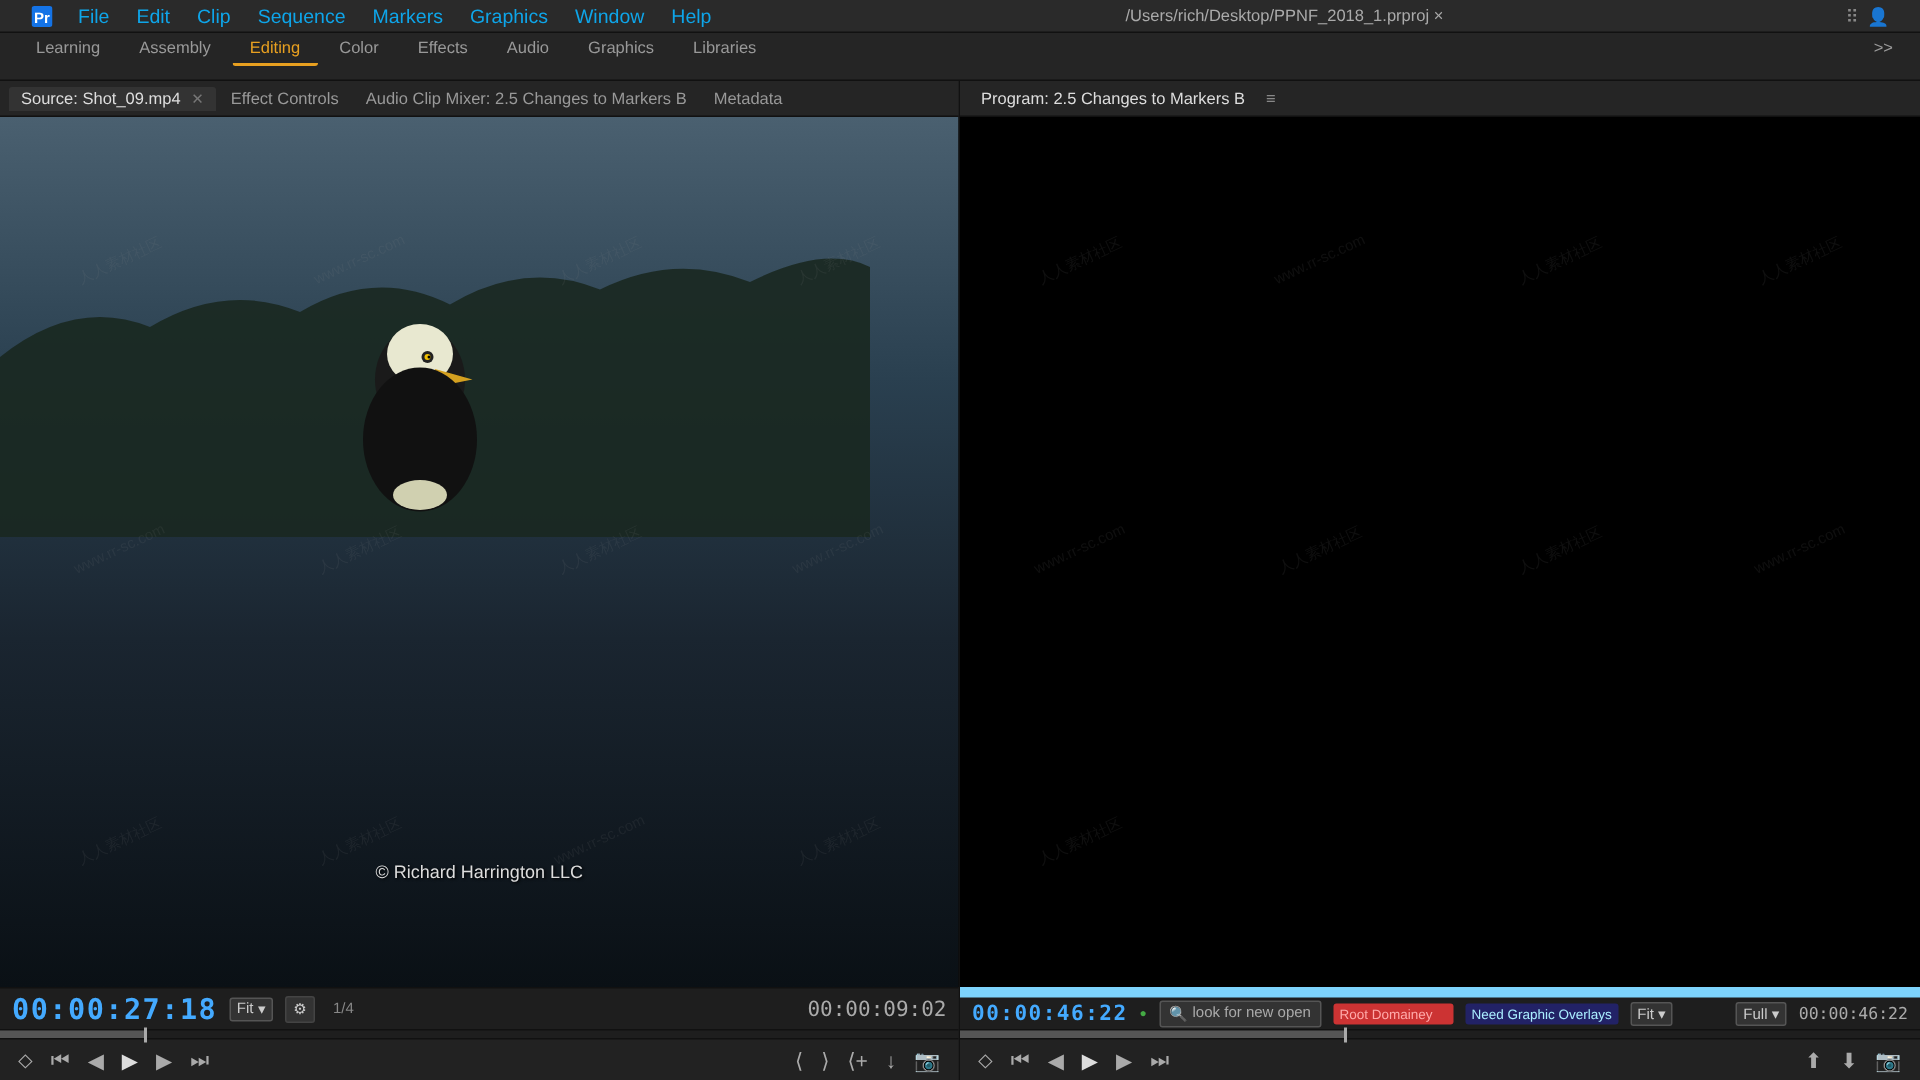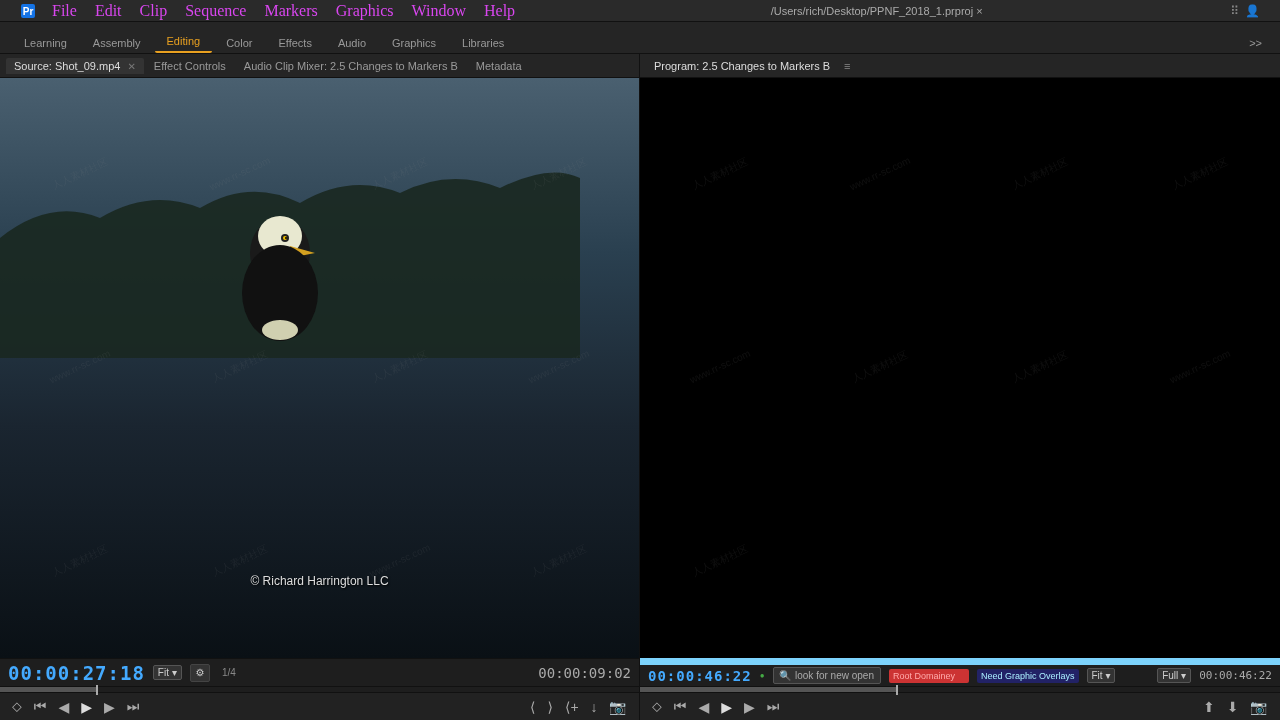--- a/index.html
+++ b/index.html
@@ -26,44 +26,43 @@
     .menu-bar-logo {
       width: 16px;
       height: 16px;
       margin-right: 6px;
       display: flex;
       align-items: center;
       justify-content: center;
     }
     .menu-item {
       padding: 2px 8px;
-      color: #d946ef;
-      cursor: pointer;
-      border-radius: 2px;
-      font-size: 16px;
-      font-family: Liberation Serif, serif;
+      color: #0ea5e9;
+      cursor: pointer;
+      border-radius: 2px;
+      font-size: 13px;
     }
     .menu-bar-title {
       flex: 1;
       text-align: center;
       color: #aaa;
       font-size: 11px;
     }
     .menu-bar-right {
       display: flex;
       gap: 6px;
       align-items: center;
     }
 
     
     .workspace-bar {
       background: #252525;
       height: 32px;
       display: flex;
-      align-items: flex-end;
+      align-items: flex-start;
       padding: 0 12px;
       border-bottom: 1px solid #111;
       gap: 2px;
     }
     .workspace-tab {
       padding: 4px 12px;
       color: #999;
       cursor: pointer;
       font-size: 11px;
       border-radius: 2px;

